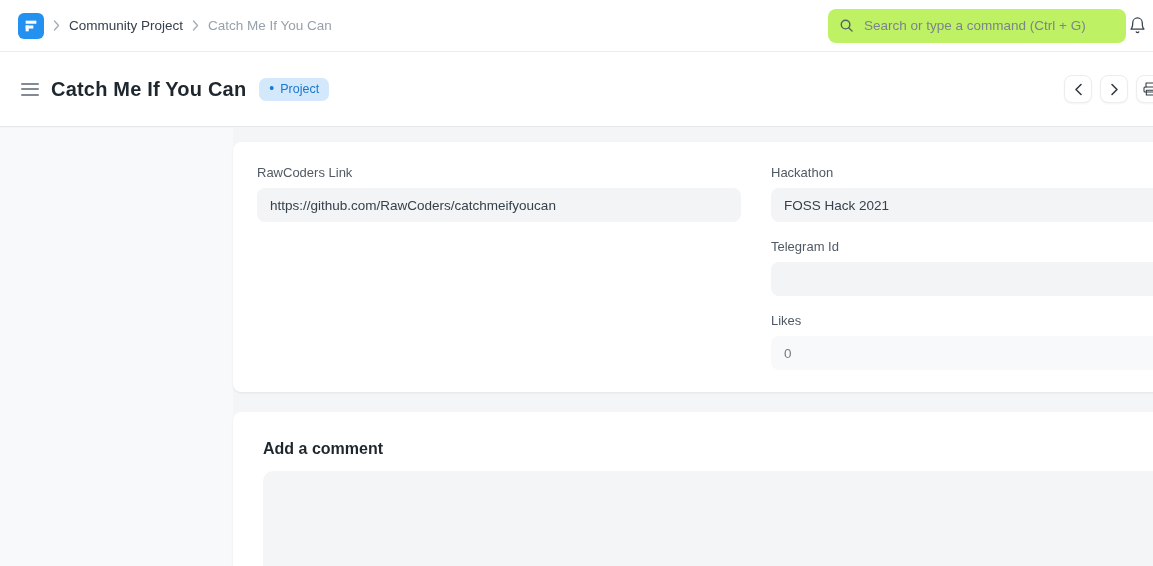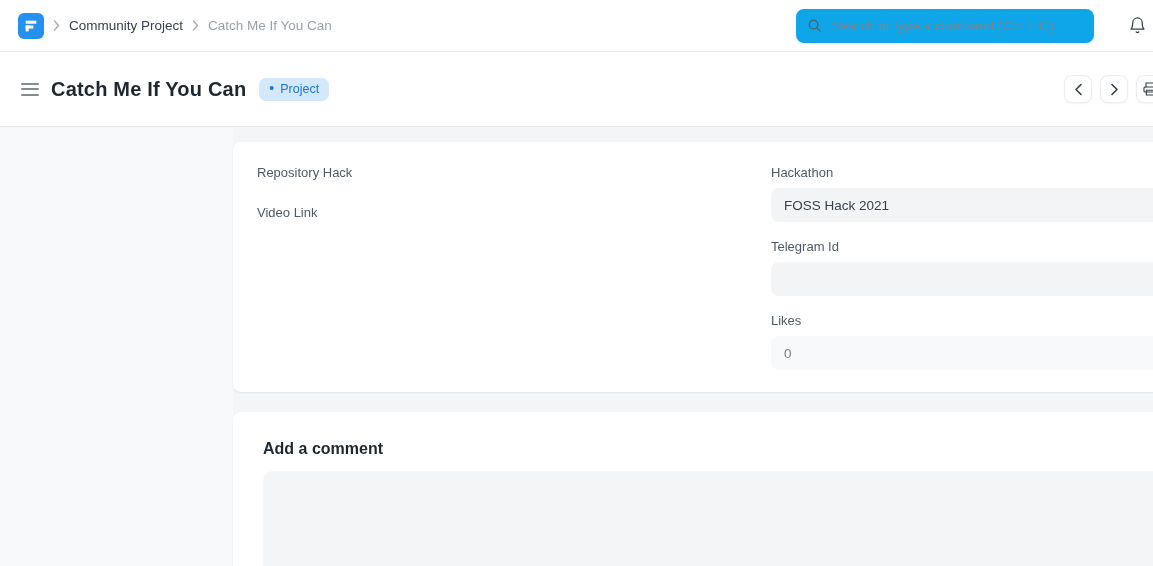--- a/index.html
+++ b/index.html
@@ -15,21 +15,21 @@
     display:flex;align-items:center;padding:0 3px 0 18px;box-sizing:border-box;
   }
   .logo{
     width:26px;height:26px;border-radius:6px;background:#2490ef;
     display:flex;align-items:center;justify-content:center;flex:0 0 auto;cursor:pointer;
   }
   .crumb-sep{margin:0 9px;display:flex;align-items:center}
   .crumb{font-size:13.5px;color:#36414c;text-decoration:none;cursor:pointer;white-space:nowrap}
   .crumb.inactive{color:#98a1aa;cursor:default}
   .search{
-    margin-left:auto;margin-right:32px;width:298px;height:34px;background:#0ea5e9;
+    margin-left:auto;width:298px;height:34px;background:#bef264;
     border-radius:8px;display:flex;align-items:center;padding:0 11px;gap:8px;box-sizing:border-box;
   }
   .search svg{flex:0 0 auto}
   .search input{
     border:none;background:transparent;outline:none;width:100%;
     font-size:13.5px;color:#36414c;font-family:inherit;
   }
   .search input::placeholder{color:#7c848d}
   .bell-btn{background:none;border:none;padding:2px;cursor:pointer;display:flex;align-items:center;margin-right:1px}
   
@@ -147,24 +147,24 @@
 </div>
 
 <div class="content">
   <div class="side-strip"></div>
 
   <div class="main">
 
     <section class="card form-card">
       <div class="col">
         <div class="field">
-          <div class="field-label">Repository Hack</div>
+          <div class="field-label">RawCoders Link</div>
+          <input type="text" value="https://github.com/RawCoders/catchmeifyoucan" style="">
         </div>
         <div class="field">
-          <div class="field-label">Video Link</div>
         </div>
       </div>
 
       <div class="col">
         <div class="field">
           <div class="field-label">Hackathon</div>
           <input type="text" value="FOSS Hack 2021" style="">
         </div>
         <div class="field">
           <div class="field-label">Telegram Id</div>

